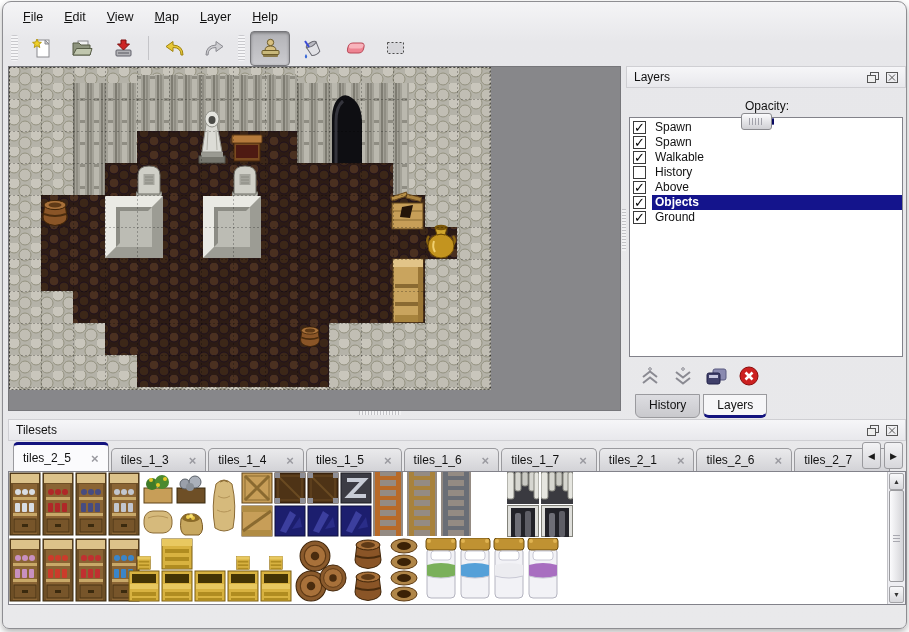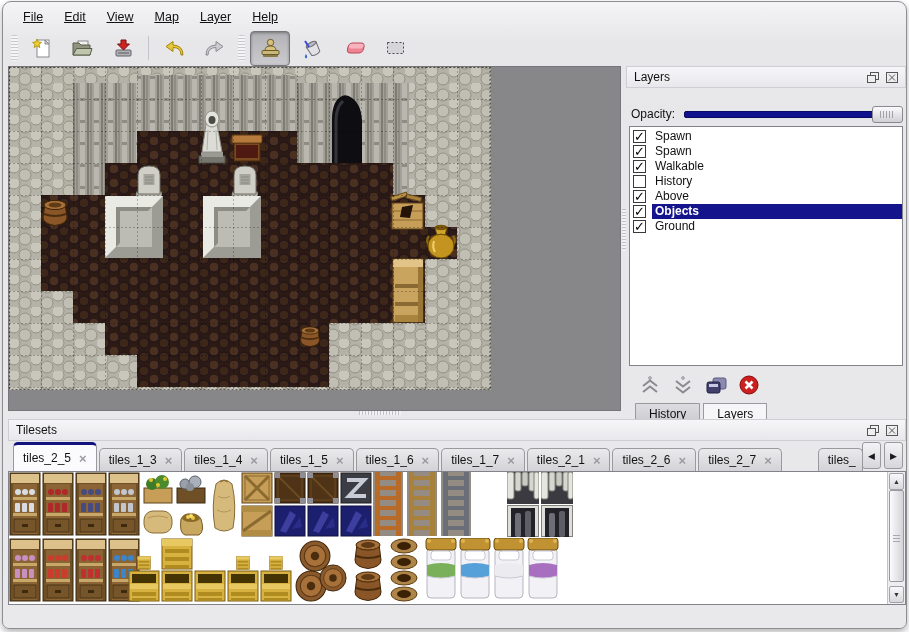--- a/index.html
+++ b/index.html
@@ -2,21 +2,21 @@
 <html><head>
 <meta charset="utf-8">
 <style>
   html,body{margin:0;padding:0;background:#fff;font-family:"Liberation Sans","DejaVu Sans",sans-serif;}
   #stage{position:relative;width:909px;height:632px;overflow:hidden;}
   #window{position:absolute;left:2px;top:1px;width:903px;height:626px;border:1px solid #8e8e92;
     border-radius:9px 9px 7px 7px;background:linear-gradient(#f4f4f6,#e7e7ea 40px,#e9e9eb);
     box-shadow:0 3px 7px rgba(0,0,0,.30);overflow:hidden;}
   
   .menubar{position:absolute;top:3px;left:6px;right:6px;height:24px;display:flex;align-items:center;padding-left:6px;}
-  .menu-item{padding:3px 8px;margin-right:5px;font-size:12.5px;color:#111;border-radius:3px;text-decoration:underline;}
+  .menu-item{padding:3px 8px;margin-right:5px;font-size:12.5px;color:#111;border-radius:3px;}
   
   .toolbar{position:absolute;top:28px;left:6px;height:36px;display:flex;align-items:center;gap:5px;padding-left:2px;}
   .tb-handle{width:7px;height:26px;border-radius:2px;
     background:repeating-linear-gradient(to bottom,#c9c9cd 0 1px,#f5f5f7 1px 3px);}
   .tb-btn{width:34px;height:30px;display:flex;align-items:center;justify-content:center;
     border:1px solid transparent;border-radius:4px;}
   .tb-btn.active{width:38px;height:33px;background:linear-gradient(#b2b2b6,#cbcbcf);
     border-color:#76767a;box-shadow:inset 0 1px 3px rgba(0,0,0,.35);}
   .tb-sep{width:1px;height:24px;background:#c4c4c8;margin:0 2px;}
   
@@ -28,21 +28,21 @@
     background:repeating-linear-gradient(to bottom,#c2c2c6 0 1px,#f2f2f4 1px 3px);}
   .hsplit{position:absolute;left:356px;top:409px;width:42px;height:4px;
     background:repeating-linear-gradient(to right,#c2c2c6 0 1px,#f2f2f4 1px 3px);}
   
   .dock-title{height:20px;display:flex;align-items:center;padding:0 5px 0 7px;border:1px solid #cfcfd3;
     background:linear-gradient(#f6f6f8,#e8e8ec);font-size:12px;color:#111;}
   .dock-title .t{flex:1;}
   .win-btn{width:16px;height:15px;display:flex;align-items:center;justify-content:center;margin-left:3px;}
   
   .ldock{position:absolute;left:623px;top:64px;width:280px;height:346px;}
-  .opacity-row{display:flex;align-items:center;margin:18px 3px 4px 5px;font-size:12px;color:#111;}
+  .opacity-row{display:flex;align-items:center;margin:11px 3px 4px 5px;font-size:12px;color:#111;flex-direction:column;}
   .slider{flex:1;position:relative;height:16px;margin-left:9px;}
   .slider .track{position:absolute;left:0;right:2px;top:5px;height:5px;background:#12128e;
     border:1px solid #0a0a62;border-radius:2px;}
   .slider .thumb{position:absolute;right:0;top:0;width:29px;height:15px;border:1px solid #8a8a8e;border-radius:3px;
     background:linear-gradient(#fbfbfd,#d0d0d4);}
   .slider .thumb i{position:absolute;left:7px;right:7px;top:4px;bottom:4px;
     background:repeating-linear-gradient(90deg,#a2a2aa 0 1px,transparent 1px 3px);}
   .llist{margin:0 3px 0 3px;height:236px;background:#fff;border:1px solid #82828a;padding-top:2px;overflow:hidden;}
   .lrow{display:flex;align-items:center;height:15px;padding-left:3px;}
   .cb{width:13px;height:13px;box-sizing:border-box;border:1px solid #3a3a3a;background:#fff;flex:none;
@@ -53,21 +53,21 @@
   .llbl.sel{background:#14148c;color:#fff;font-weight:bold;}
   .lbtns{display:flex;align-items:center;gap:9px;padding:6px 0 0 12px;height:26px;}
   .lbtn{width:24px;height:22px;display:flex;align-items:center;justify-content:center;}
   .ltabs{display:flex;gap:3px;padding-left:9px;margin-top:5px;}
   .ltab{font-size:12px;color:#111;padding:3px 13px 3px;border:1px solid #9a9a9e;
     border-radius:0 0 6px 6px;background:linear-gradient(#dddde1,#c9c9cd);text-align:right;}
   .ltab.active{background:#f6f6f8;border-bottom:3px solid #13137e;}
   
   .tdock{position:absolute;left:5px;top:417px;width:898px;height:187px;}
   .ttabs{position:relative;display:flex;align-items:flex-end;height:29px;padding-left:5px;margin-top:1px;}
-  .ttab{display:flex;align-items:center;gap:8px;font-size:12px;color:#111;height:22px;padding:0 9px;
+  .ttab{display:flex;align-items:center;gap:20px;font-size:12px;color:#111;height:22px;padding:0 9px;
     border:1px solid #9a9a9e;border-bottom:none;border-radius:5px 5px 0 0;
     background:linear-gradient(#eaeaec,#d3d3d7);margin-right:2px;white-space:nowrap;}
   .ttab.active{height:26px;background:#fbfbfd;border-top:3px solid #13137e;z-index:2;}
   .ttab.trunc{width:34px;overflow:hidden;padding-right:0;margin-right:0;margin-left:34px;}
   .tab-x{color:#9a9aa0;font-weight:bold;font-size:13px;line-height:1;}
   .tscroll{position:absolute;right:3px;bottom:2px;display:flex;gap:3px;}
   .tsbtn{width:17px;height:25px;border:1px solid #9a9a9e;border-radius:3px;
     background:linear-gradient(#f3f3f5,#d7d7db);display:flex;align-items:center;justify-content:center;
     font-size:9px;color:#1a1a1a;}
   .tcontent{position:relative;height:132px;border:1px solid #82828a;background:#fff;overflow:hidden;}

